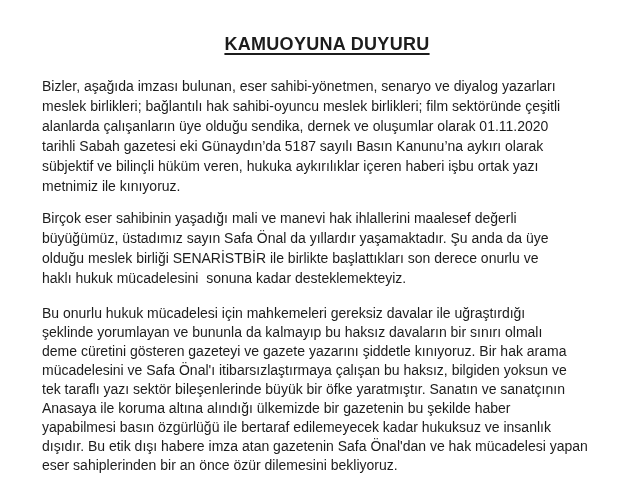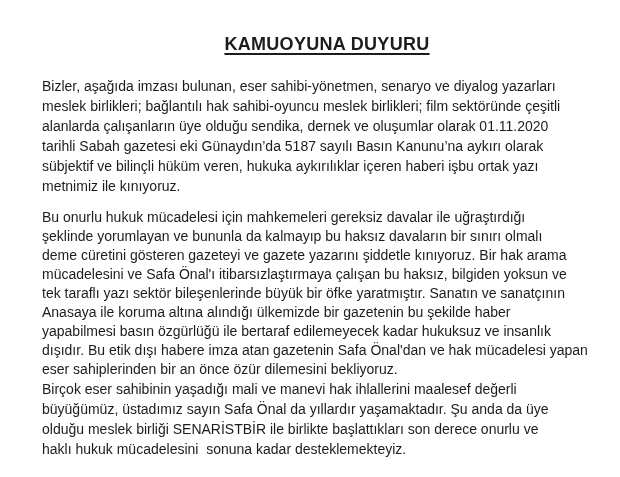--- a/index.html
+++ b/index.html
@@ -54,27 +54,27 @@
 <div class="page" style="color: rgb(28, 28, 28);">
   <h1 class="title">KAMUOYUNA DUYURU</h1>
 
   <p class="para para-1">Bizler, aşağıda imzası bulunan, eser sahibi-yönetmen, senaryo ve diyalog yazarları
 meslek birlikleri; bağlantılı hak sahibi-oyuncu meslek birlikleri; film sektöründe çeşitli
 alanlarda çalışanların üye olduğu sendika, dernek ve oluşumlar olarak 01.11.2020
 tarihli Sabah gazetesi eki Günaydın’da 5187 sayılı Basın Kanunu’na aykırı olarak
 sübjektif ve bilinçli hüküm veren, hukuka aykırılıklar içeren haberi işbu ortak yazı
 metnimiz ile kınıyoruz.</p>
 
+  <p class="para para-2">Birçok eser sahibinin yaşadığı mali ve manevi hak ihlallerini maalesef değerli
+büyüğümüz, üstadımız sayın Safa Önal da yıllardır yaşamaktadır. Şu anda da üye
+olduğu meslek birliği SENARİSTBİR ile birlikte başlattıkları son derece onurlu ve
+haklı hukuk mücadelesini  sonuna kadar desteklemekteyiz.</p>
+
   <p class="para para-3">Bu onurlu hukuk mücadelesi için mahkemeleri gereksiz davalar ile uğraştırdığı
 şeklinde yorumlayan ve bununla da kalmayıp bu haksız davaların bir sınırı olmalı
 deme cüretini gösteren gazeteyi ve gazete yazarını şiddetle kınıyoruz. Bir hak arama
 mücadelesini ve Safa Önal'ı itibarsızlaştırmaya çalışan bu haksız, bilgiden yoksun ve
 tek taraflı yazı sektör bileşenlerinde büyük bir öfke yaratmıştır. Sanatın ve sanatçının
 Anasaya ile koruma altına alındığı ülkemizde bir gazetenin bu şekilde haber
 yapabilmesi basın özgürlüğü ile bertaraf edilemeyecek kadar hukuksuz ve insanlık
 dışıdır. Bu etik dışı habere imza atan gazetenin Safa Önal'dan ve hak mücadelesi yapan
 eser sahiplerinden bir an önce özür dilemesini bekliyoruz.</p>
-
-  <p class="para para-2">Birçok eser sahibinin yaşadığı mali ve manevi hak ihlallerini maalesef değerli
-büyüğümüz, üstadımız sayın Safa Önal da yıllardır yaşamaktadır. Şu anda da üye
-olduğu meslek birliği SENARİSTBİR ile birlikte başlattıkları son derece onurlu ve
-haklı hukuk mücadelesini  sonuna kadar desteklemekteyiz.</p>
 </div>
 
 </body></html>

